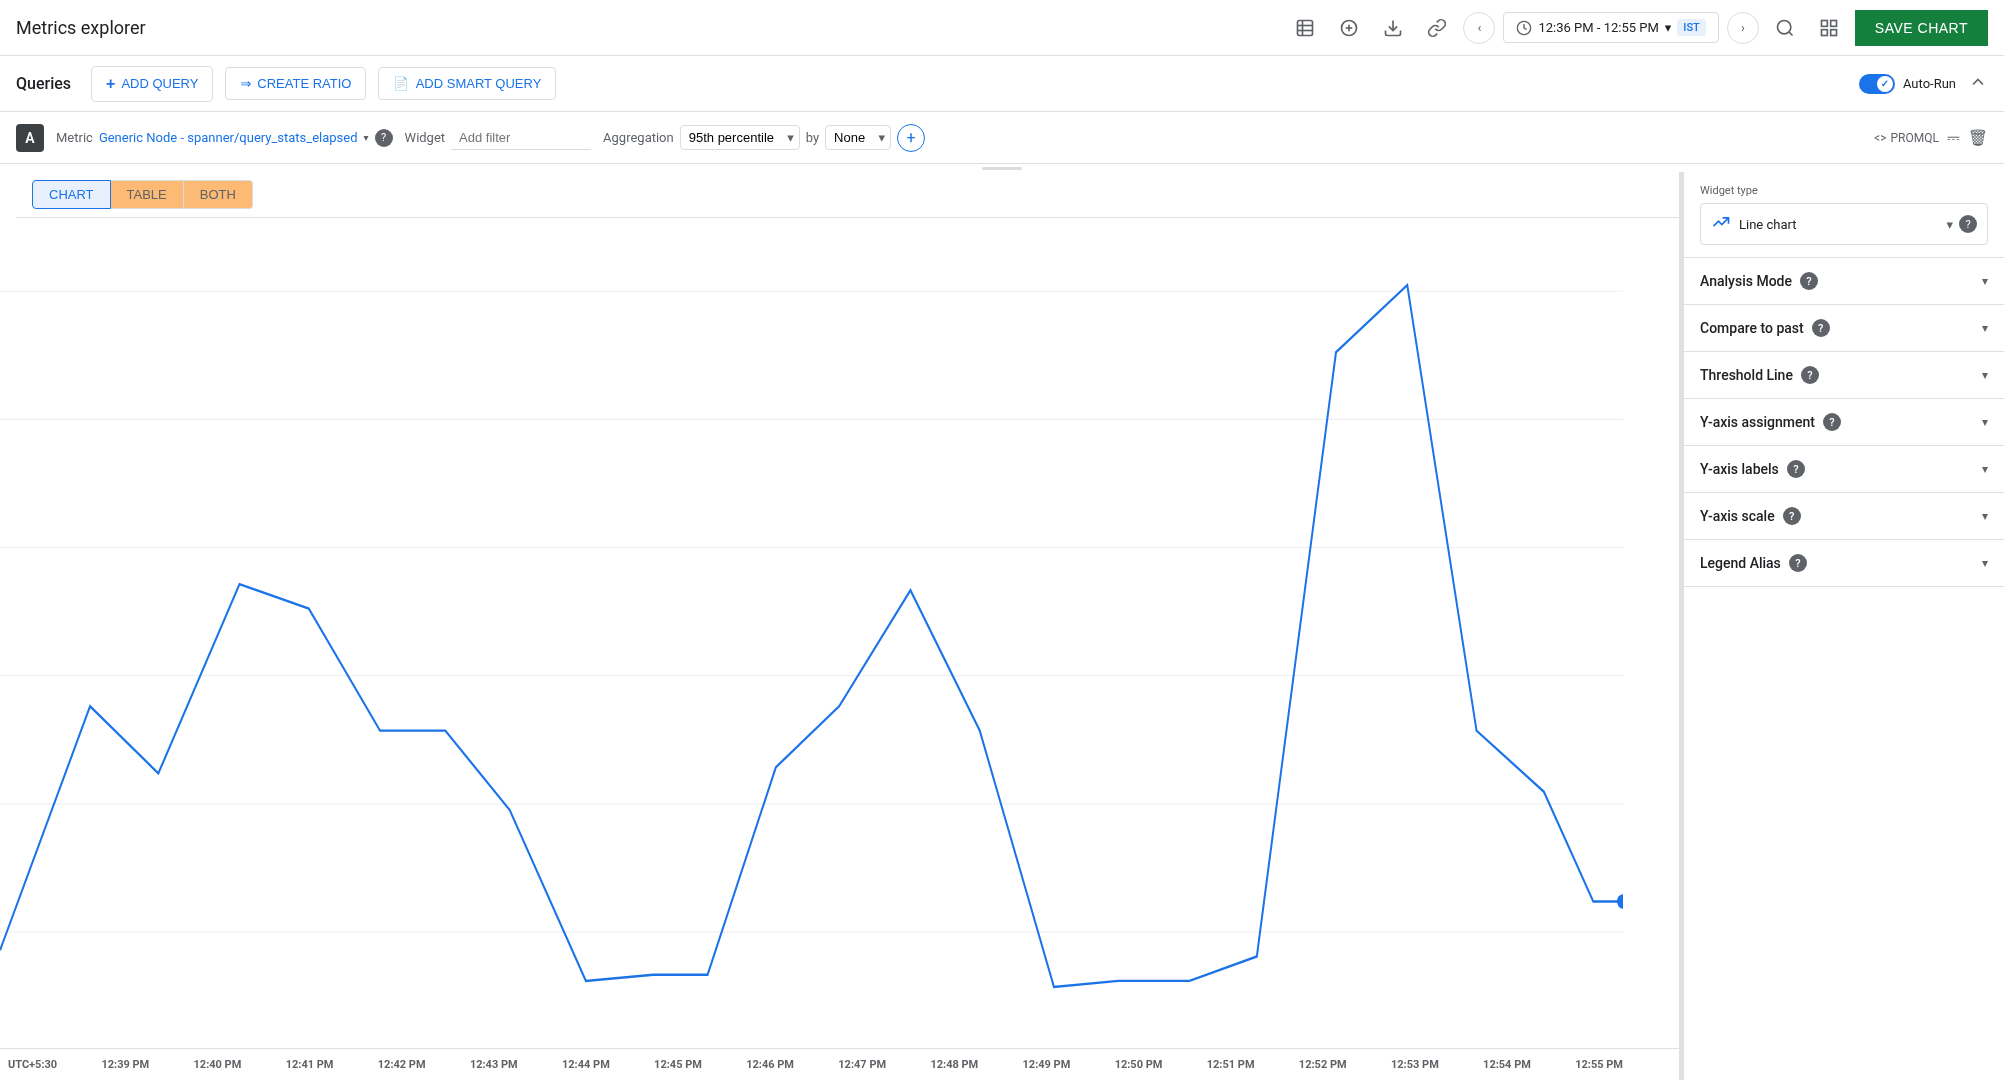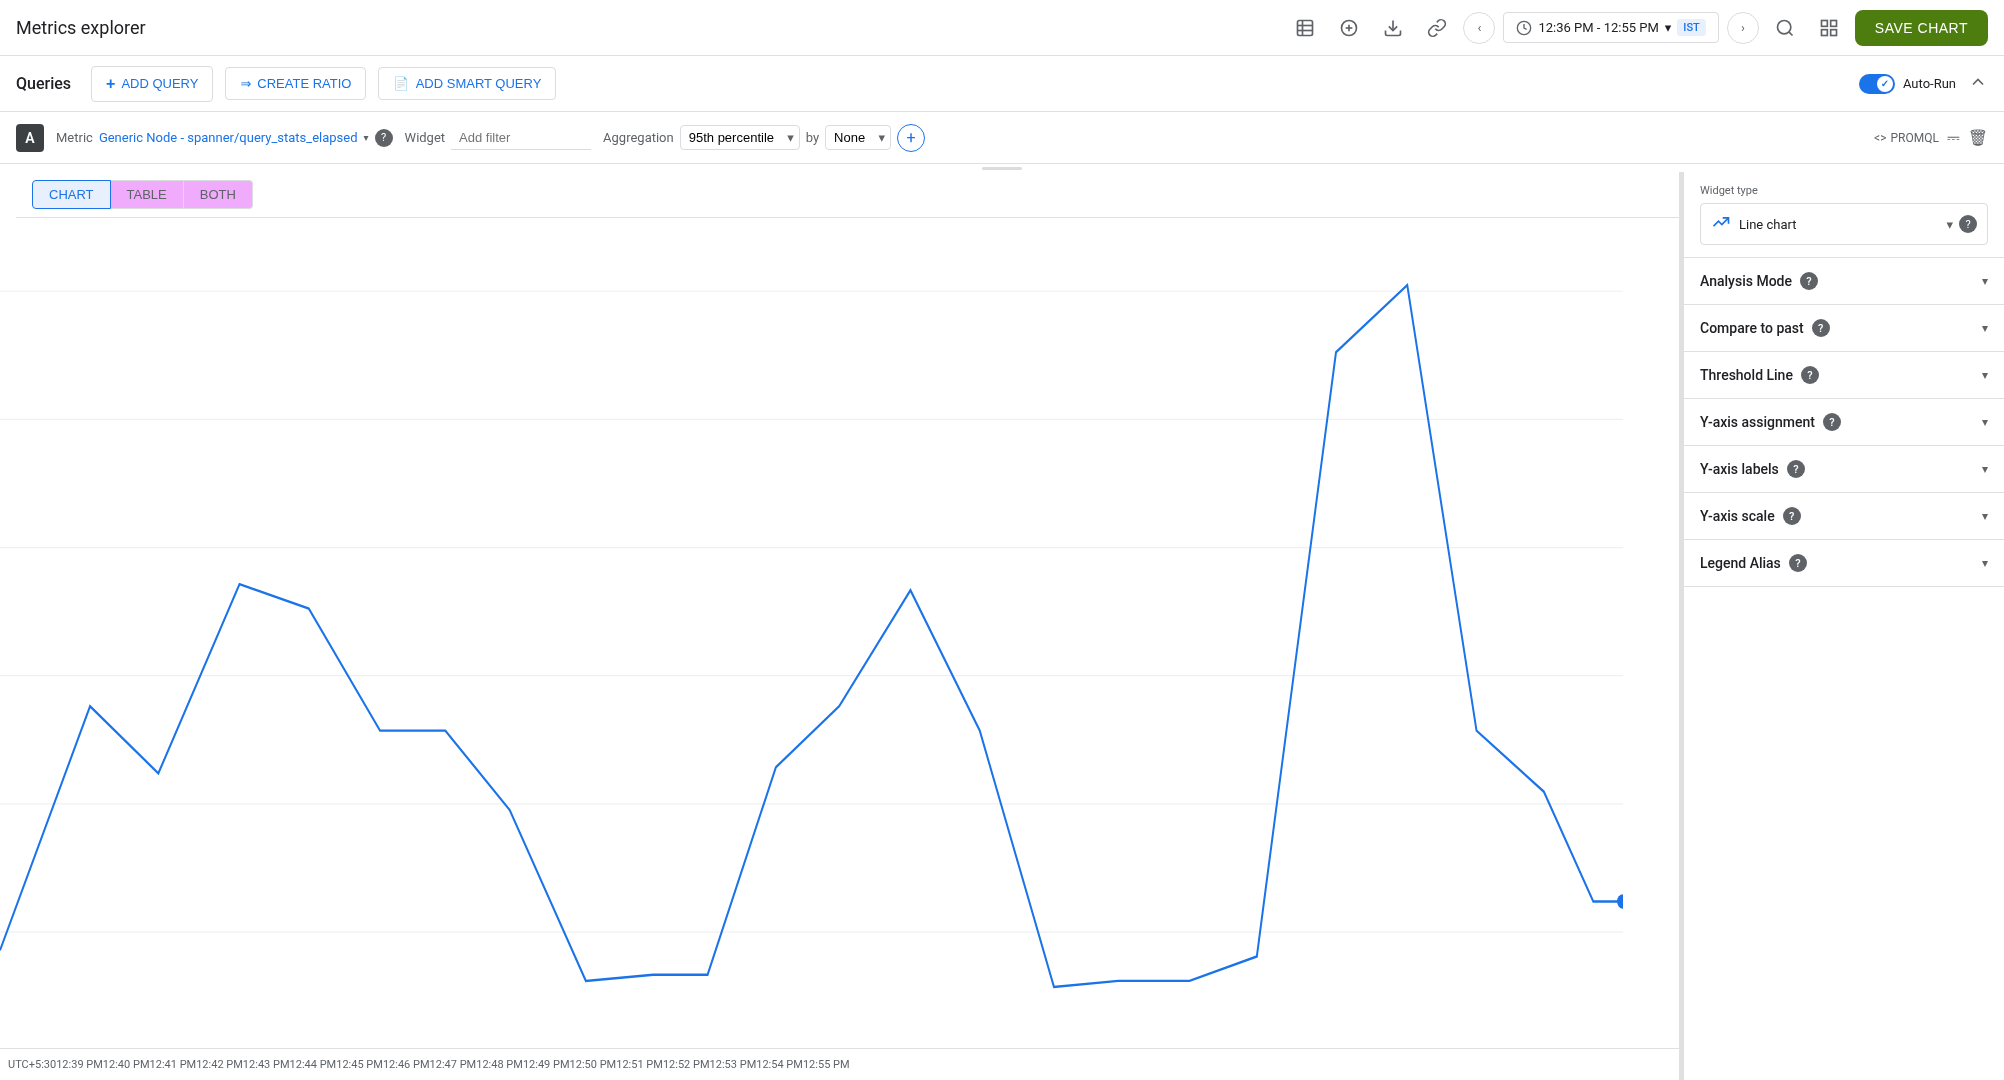--- a/index.html
+++ b/index.html
@@ -18,21 +18,21 @@
       border: none; background: transparent; cursor: pointer; border-radius: 50%; color: #5f6368;
     }
     .time-selector {
       display: flex; align-items: center; gap: 6px; padding: 6px 12px;
       border: 1px solid #dadce0; border-radius: 4px; cursor: pointer; font-size: 13px; color: #202124;
     }
     .tz-badge {
       background: #e8f0fe; color: #1a73e8; padding: 2px 6px; border-radius: 3px; font-size: 11px; font-weight: 500;
     }
     .save-chart-btn {
-      background: #4d7c0f; color: #fff; border: none; border-radius: 8px;
+      background: #15803d; color: #fff; border: none; border-radius: 0;
       padding: 10px 20px; font-size: 14px; font-weight: 500; cursor: pointer; letter-spacing: 0.5px;
     }
     .nav-arrow {
       width: 32px; height: 32px; display: flex; align-items: center; justify-content: center;
       border: 1px solid #dadce0; border-radius: 50%; cursor: pointer; color: #5f6368; background: #fff;
     }
 
     
     .queries-bar {
       display: flex; align-items: center; padding: 0 16px; height: 56px;
@@ -111,21 +111,21 @@
 
     
     .chart-area {
       flex: 1; display: flex; flex-direction: column; border-right: 1px solid #e0e0e0; overflow: hidden;
     }
     .chart-tabs {
       display: flex; padding: 8px 16px; gap: 0; border-bottom: 1px solid #e0e0e0; align-items: center; margin-left: 16px;
     }
     .tab-btn {
       padding: 6px 16px; border: 1px solid #dadce0; font-size: 13px; cursor: pointer;
-      background: #f0abfc; color: #5f6368; font-weight: 500;
+      background: #fdba74; color: #5f6368; font-weight: 500;
     }
     .tab-btn.active {
       background: #e8f0fe; color: #1a73e8; border-color: #1a73e8;
     }
     .tab-btn:first-child { border-radius: 4px 0 0 4px; }
     .tab-btn:last-child { border-radius: 0 4px 4px 0; }
     .tab-btn:not(:first-child) { border-left: none; }
 
     
     .chart-svg-container {
@@ -366,21 +366,21 @@
             1492,420
             1560,470
             1610,560
             1640,560
           "></polyline>
 
         <circle cx="1640" cy="560" r="6" fill="#1a73e8"></circle>
       </svg>
     </div>
 
-    <div style="display:flex; align-items:center; padding: 4px 56px 4px 8px; font-size:11px; color:#5f6368; border-top:1px solid #e0e0e0; justify-content:flex-start; height:32px;">
+    <div style="display:flex; align-items:center; padding: 4px 56px 4px 8px; font-size:11px; color:#5f6368; border-top:1px solid #e0e0e0; justify-content:space-between; height:32px;font-weight:bold;">
       <span>UTC+5:30</span>
       <span>12:39 PM</span>
       <span>12:40 PM</span>
       <span>12:41 PM</span>
       <span>12:42 PM</span>
       <span>12:43 PM</span>
       <span>12:44 PM</span>
       <span>12:45 PM</span>
       <span>12:46 PM</span>
       <span>12:47 PM</span>

